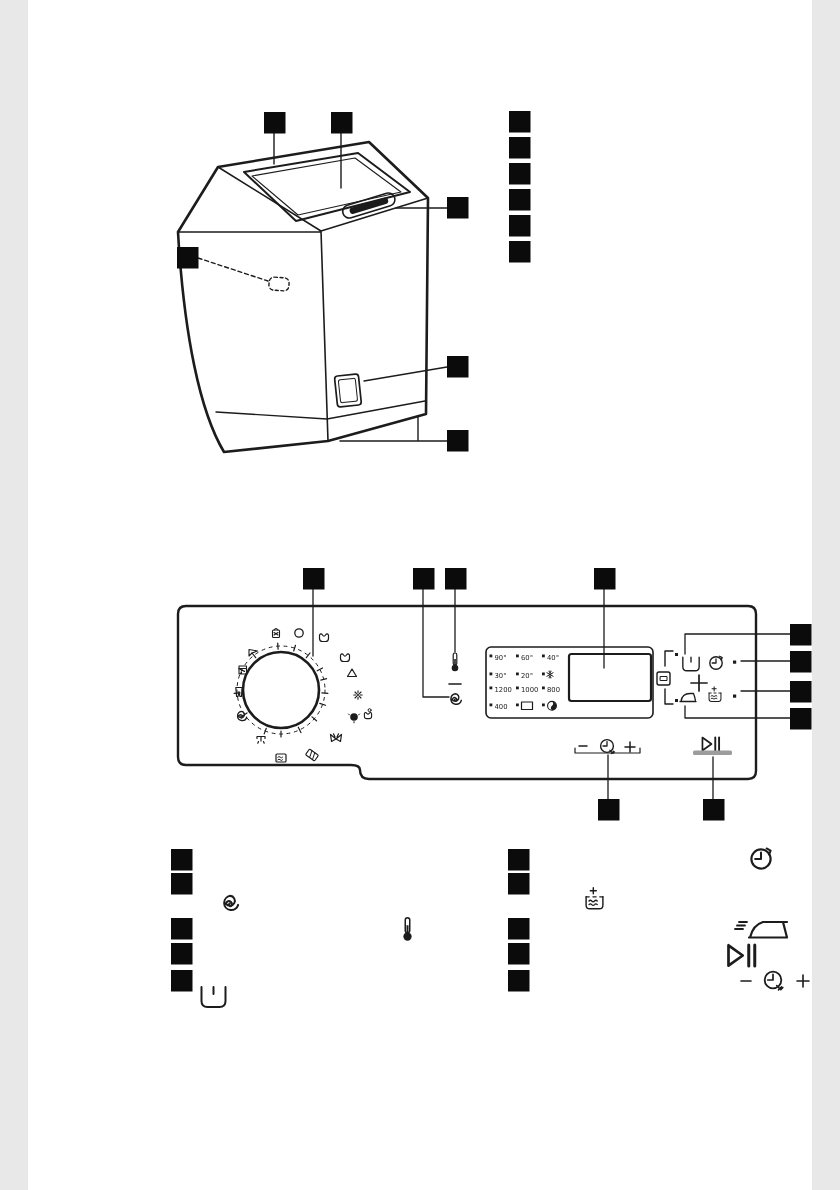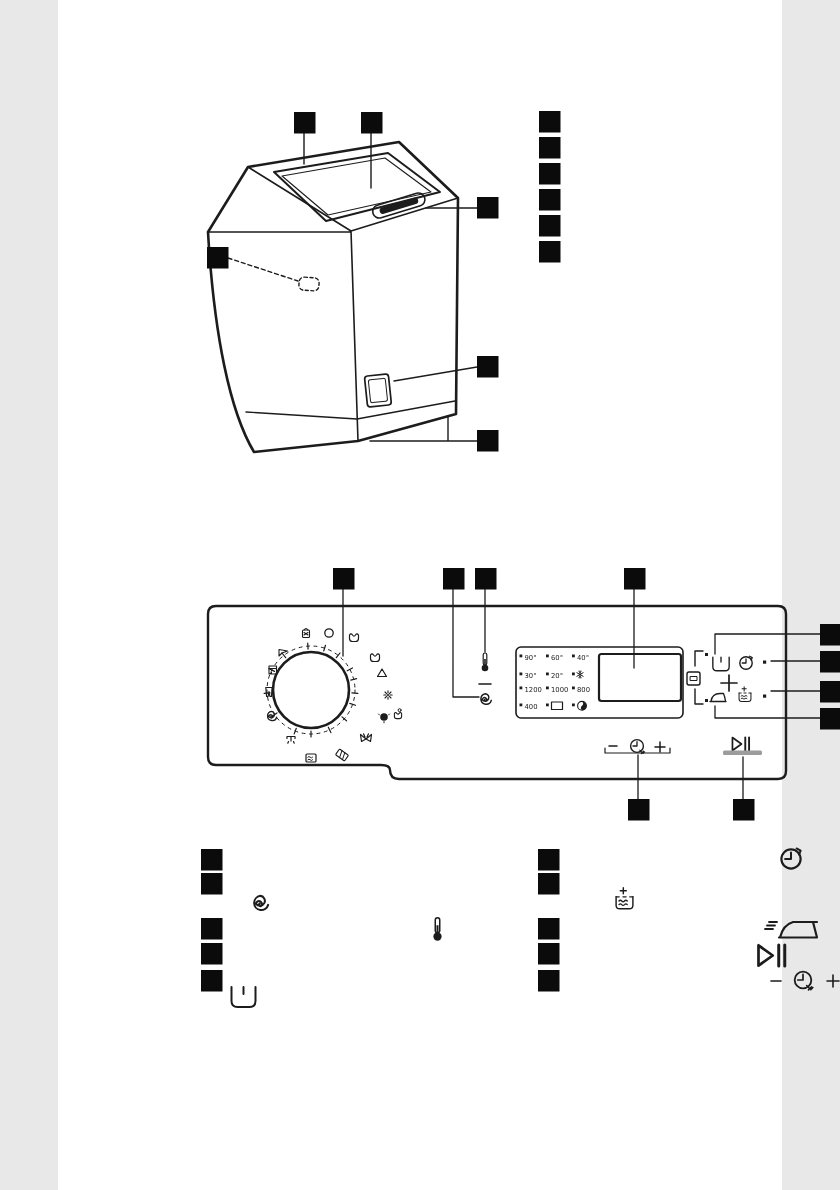--- a/index.html
+++ b/index.html
@@ -1,16 +1,16 @@
 <!DOCTYPE html>
 <html><head>
 <meta charset="utf-8">
 <style>
   html,body{margin:0;padding:0;background:#e8e8e8;}
-  .page{position:relative;width:724px;height:1190px;background:#ffffff;margin:0 auto;
+  .page{position:relative;width:784px;height:1190px;background:#ffffff;margin:0 auto;
         font-family:"DejaVu Sans", sans-serif;}
   svg text{font-family:"DejaVu Sans", sans-serif;fill:#1c1c1c;}
   .ink{stroke:#1c1c1c;fill:none;}
 </style>
 </head>
 <body>
 
 <div class="page">
 <svg width="840" height="1190" viewBox="0 0 840 1190">
   <defs>

